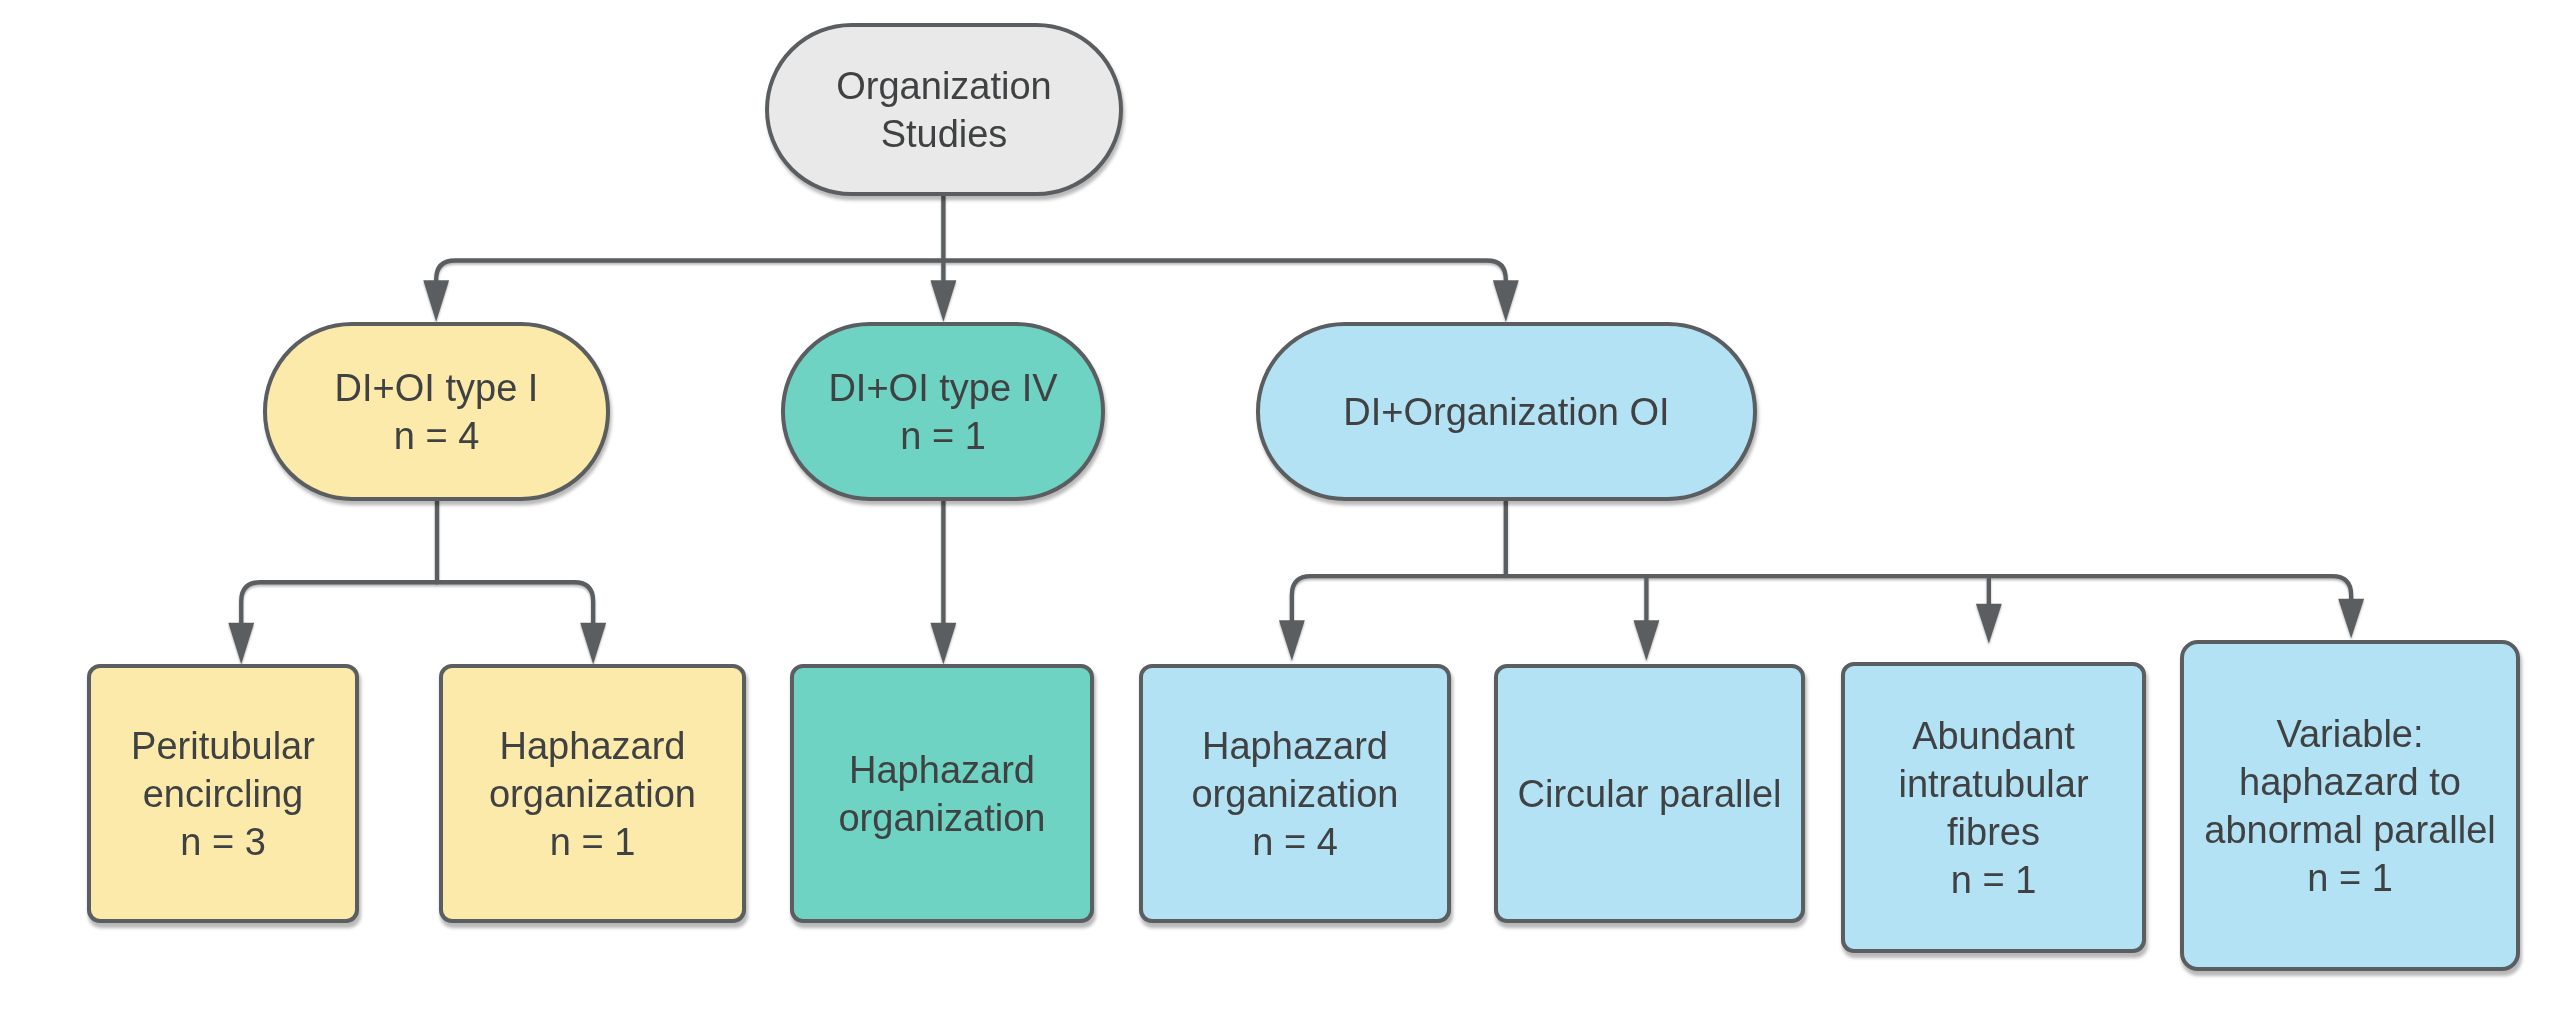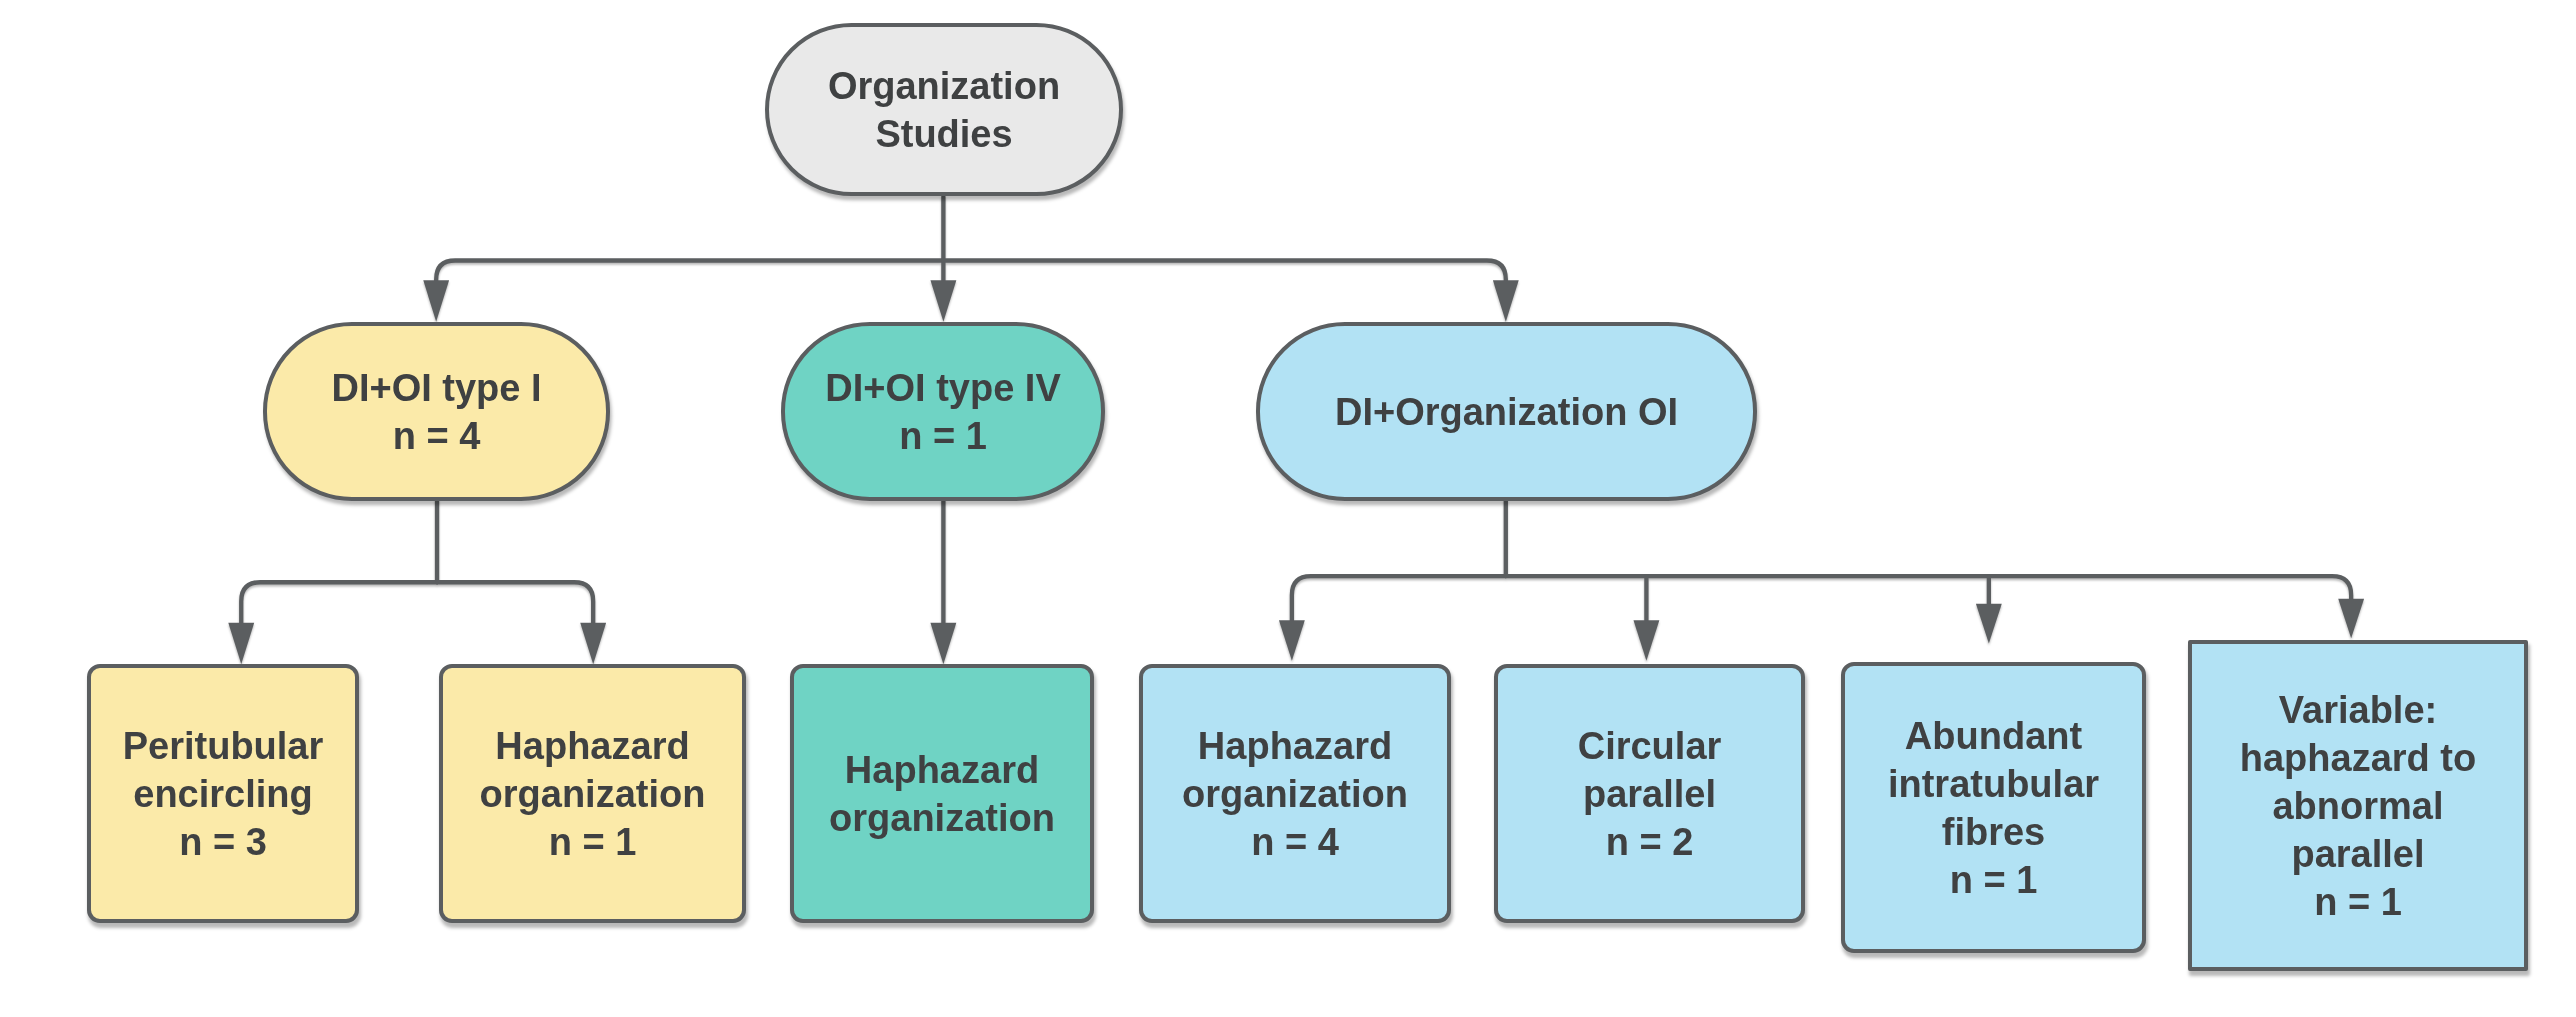--- a/index.html
+++ b/index.html
@@ -29,25 +29,24 @@
   svg.wires path.ah{fill:var(--c-line);stroke:none;}
   .node{
     position:absolute;
     display:flex;flex-direction:column;align-items:flex-end;justify-content:center;
     text-align:center;
     color:var(--c-text);
     font-size:38px;line-height:48px;
     border:4.3px solid var(--c-border);
     box-shadow:1.7px 4.3px 3.5px rgba(0,0,0,0.28);
     padding:7px 15.5px;
-    font-weight:bold;
   }
   .pill{border-radius:89px;}
   .box{border-radius:13px;}
-  .box.big-radius{border-radius:2px;margin-left:8px;}
+  .box.big-radius{border-radius:18px;}
   .c-gray{background:var(--c-root_fill);}
   .c-yellow{background:var(--c-yellow);}
   .c-teal{background:var(--c-teal);}
   .c-blue{background:var(--c-blue);}
   .lbl,.cnt{width:100%;}
 </style>
 </head>
 <body>
 
 <div class="canvas">
@@ -121,21 +120,20 @@
     <div class="lbl">Haphazard organization</div>
   </div>
 
   <div class="node box c-blue" style="left:1139px;top:664px;width:312px;height:259px">
     <div class="lbl">Haphazard organization</div>
     <div class="cnt">n = 4</div>
   </div>
 
   <div class="node box c-blue" style="left:1494px;top:664px;width:311px;height:259px">
     <div class="lbl">Circular parallel</div>
-    <div class="cnt">n = 2</div>
   </div>
 
   <div class="node box c-blue" style="left:1841px;top:662px;width:305px;height:291px">
     <div class="lbl">Abundant intratubular fibres</div>
     <div class="cnt">n = 1</div>
   </div>
 
   <div class="node box big-radius c-blue" style="left:2180px;top:640px;width:340px;height:331px">
     <div class="lbl">Variable: haphazard to abnormal parallel</div>
     <div class="cnt">n = 1</div>

